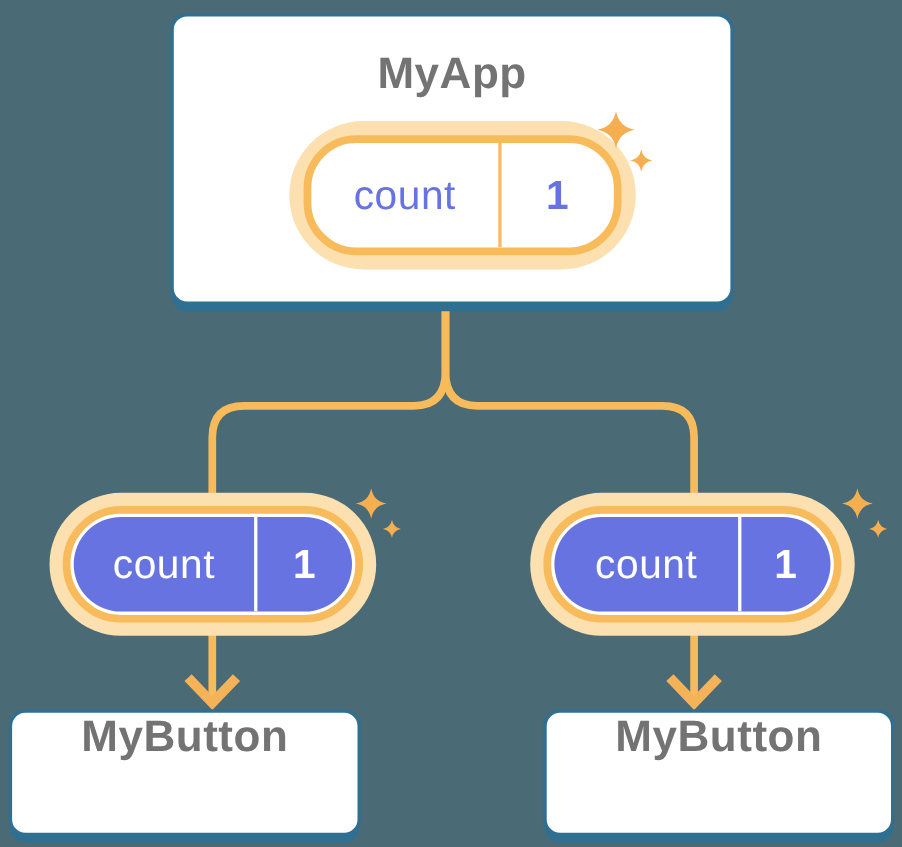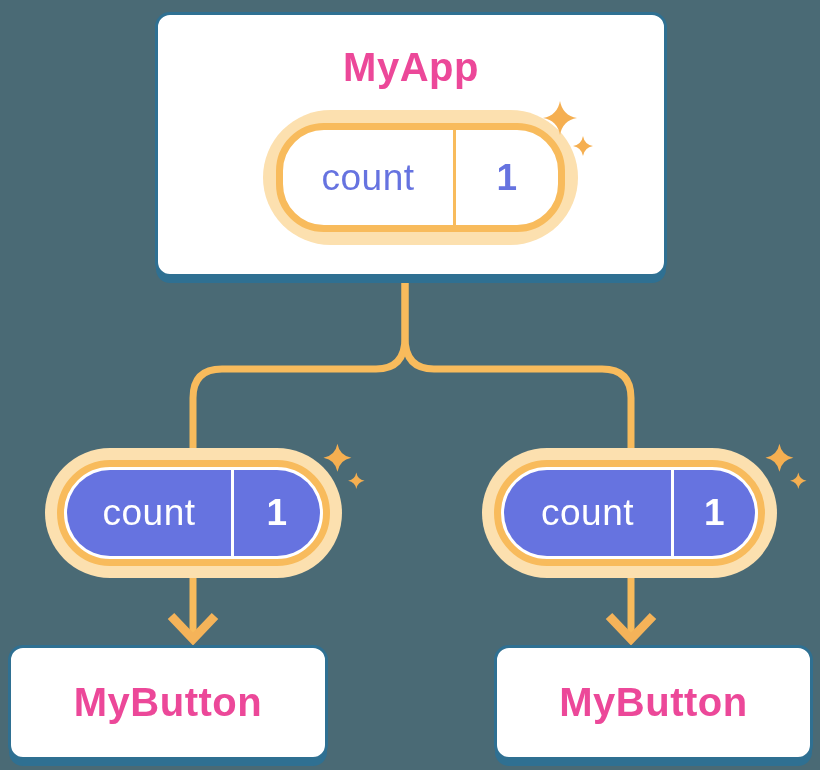--- a/index.html
+++ b/index.html
@@ -17,29 +17,29 @@
   
   .comp-card {
     position: absolute;
     box-sizing: border-box;
     background: #ffffff;
     border: 3px solid #2F7092;
     border-radius: 15px;
     box-shadow: 0 7px 0 -1px #2F7092;
   }
   .comp-title {
-    color: #ec4899;
+    color: #737373;
     font-weight: 700;
     font-size: 40px;
     letter-spacing: 0.5px;
     text-align: center;
   }
   #myapp-card { left:155px; top:12px; width:512px; height:265px; }
   #myapp-card .comp-title { margin-top: 30px; }
-  .button-card { top:645px; width:320px; height:115px; display:flex; align-items:center; justify-content:center; }
+  .button-card { top:645px; width:320px; height:115px; display:flex; align-items:flex-start; justify-content:center; }
   #mybutton-card-left  { left:8px; }
   #mybutton-card-right { left:494px; width:319px; }
 
   
   .pill-halo {
     position:absolute;
     box-sizing: border-box;
     background: #FCE0AF;
     display: block;
   }

